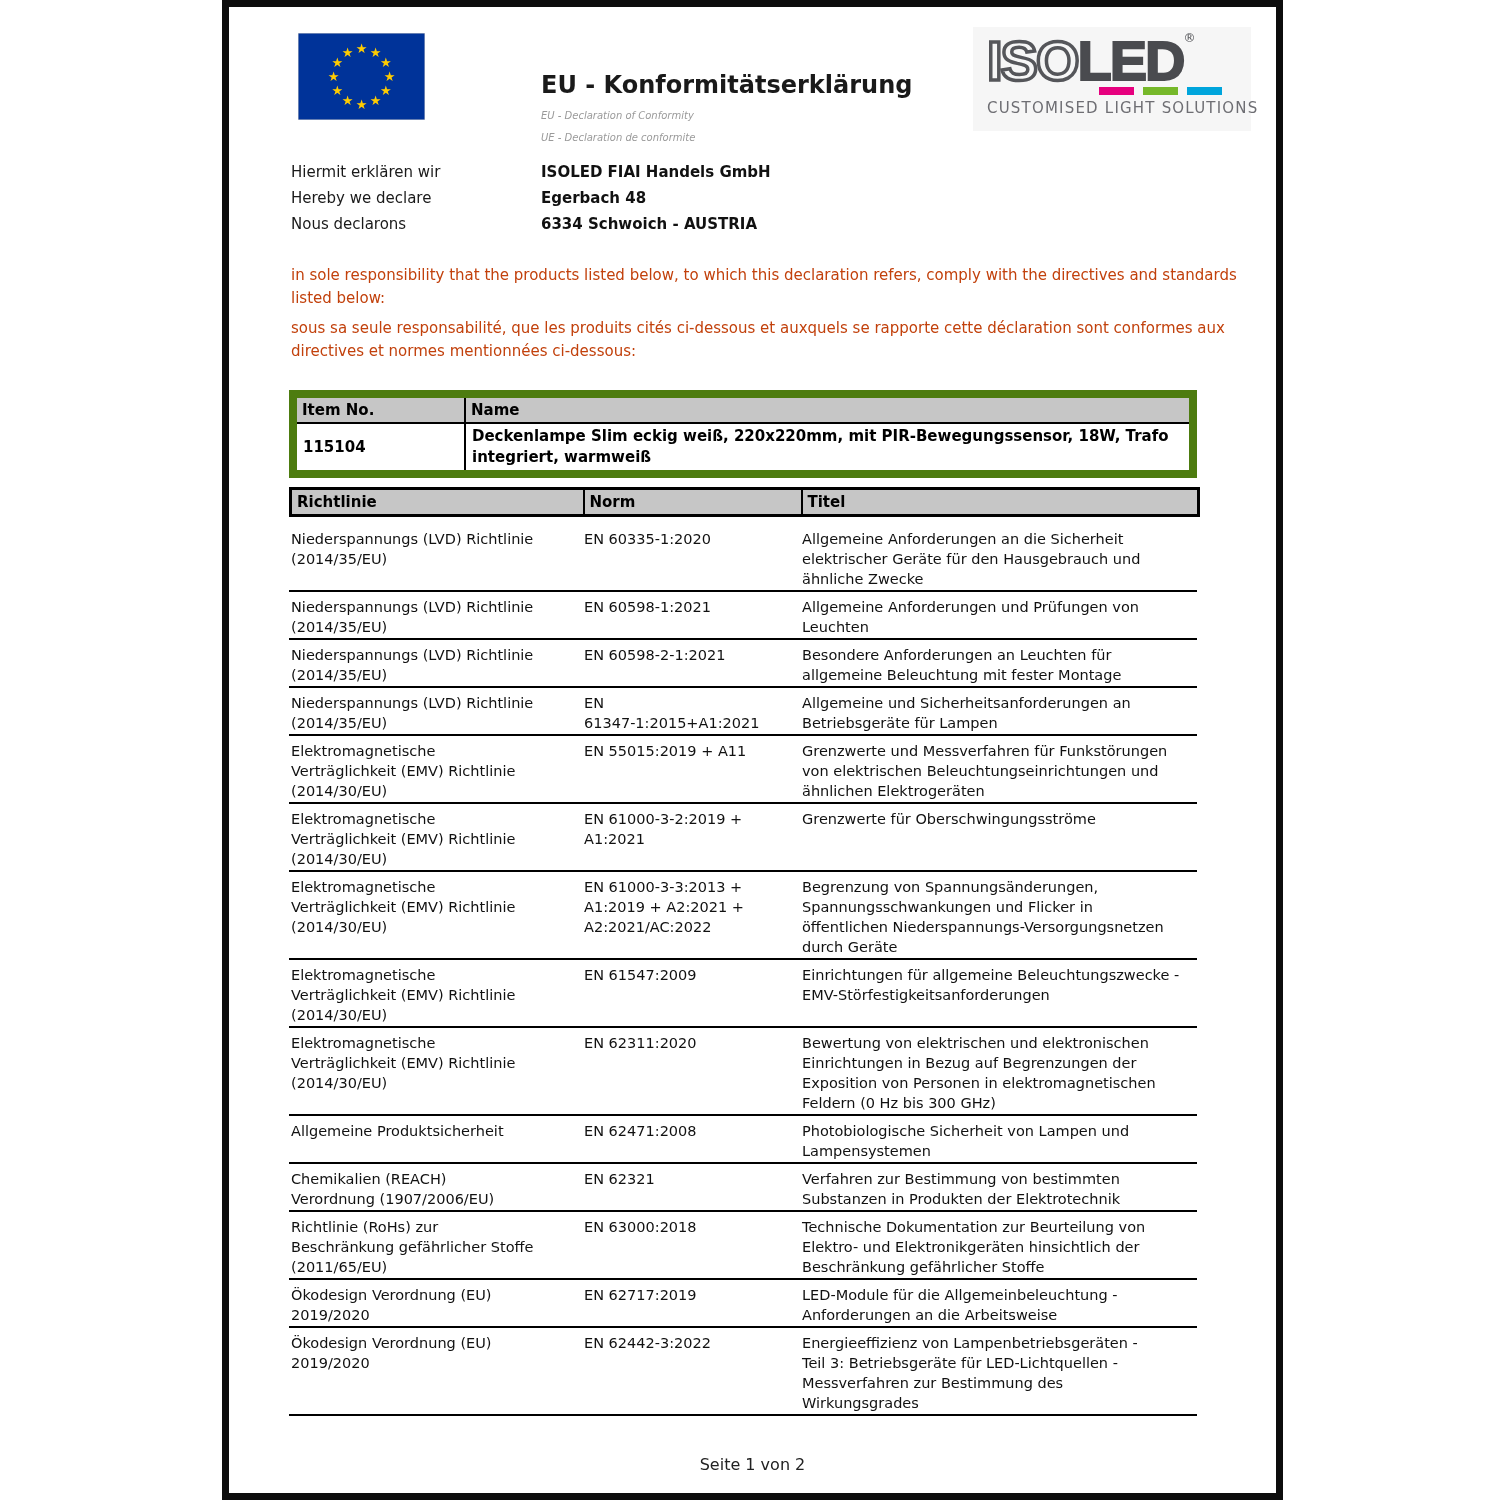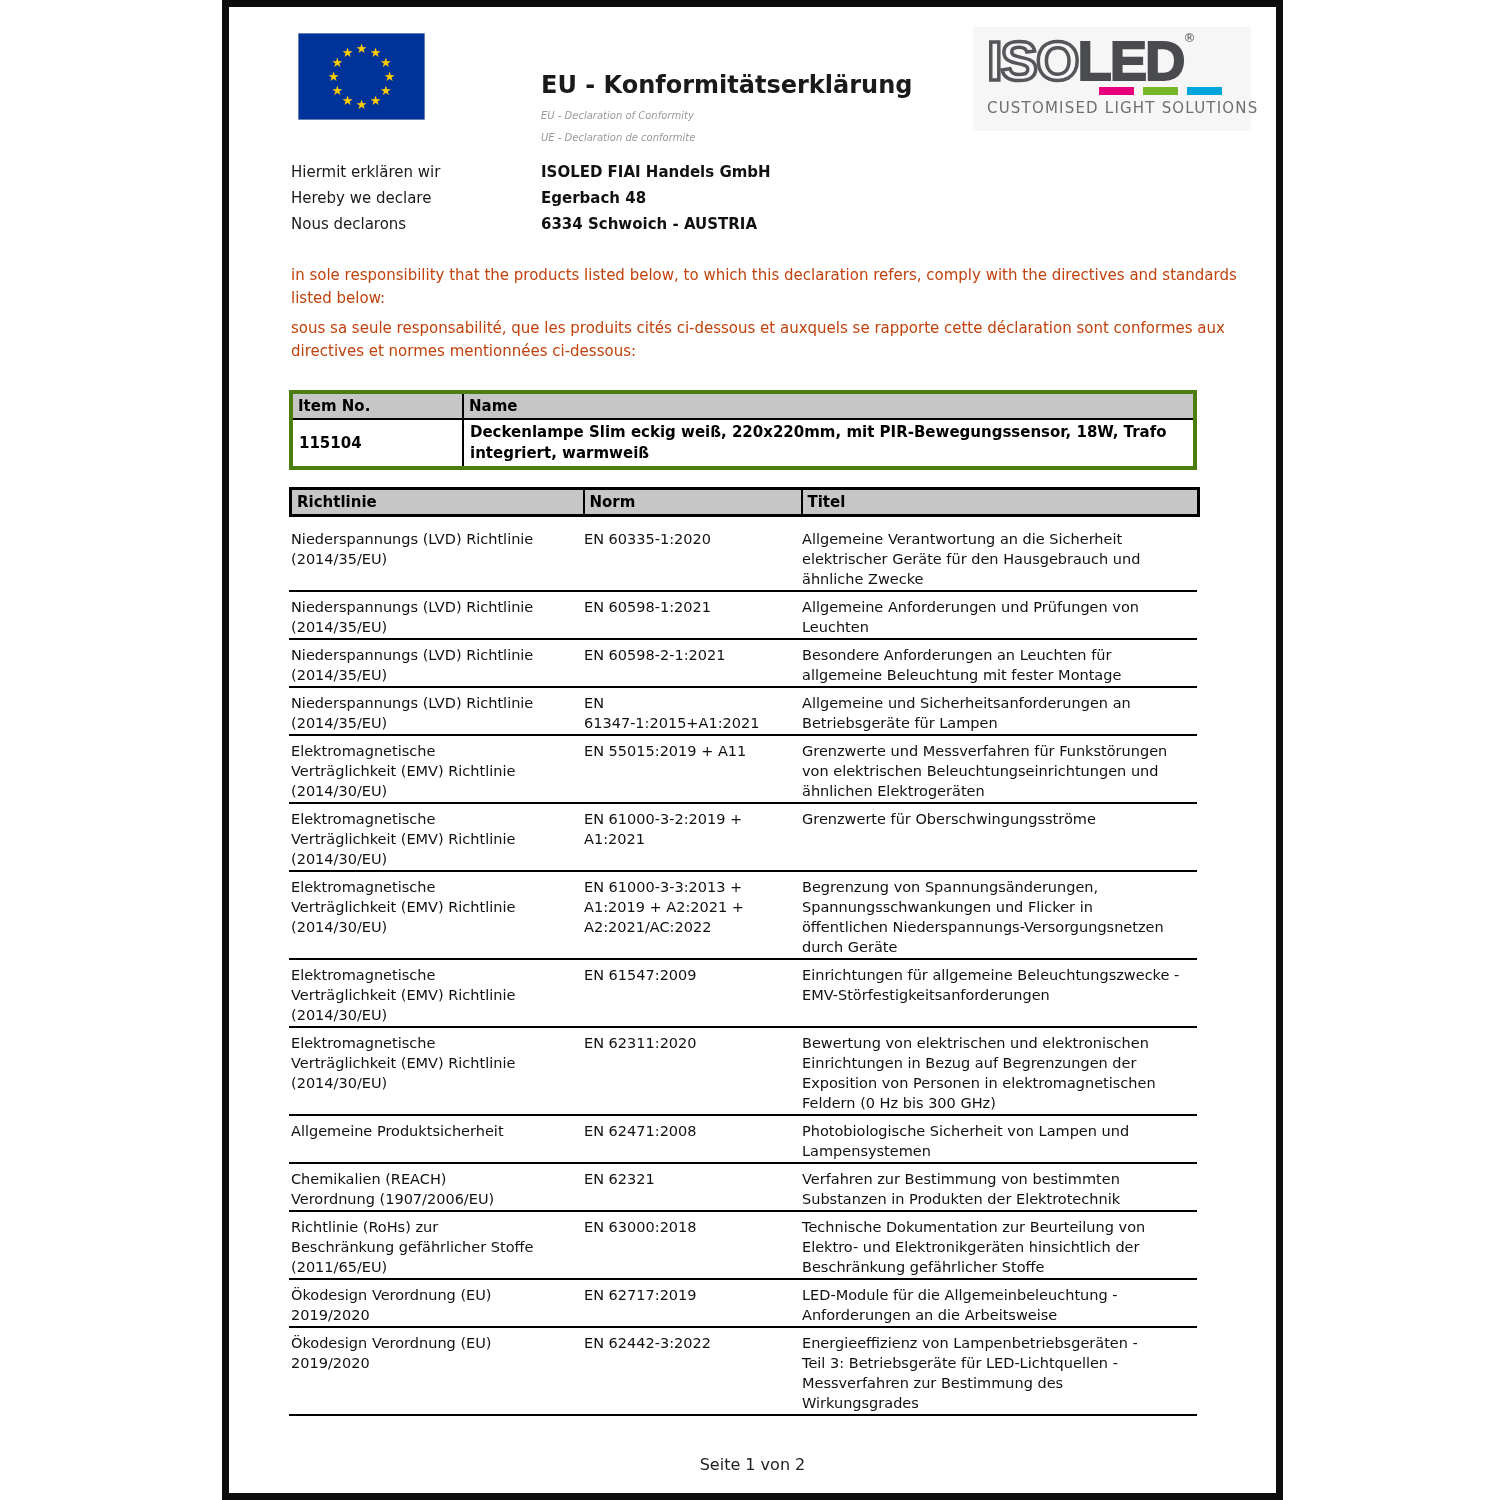--- a/index.html
+++ b/index.html
@@ -27,21 +27,21 @@
   .logo-tagline { margin-top:8px; font-size:15px; color:#6e6e73; letter-spacing:1.2px; white-space:nowrap; }
   
   .declare-block { position:absolute; left:62px; top:152px; font-size:15px; line-height:26px; color:#1a1a1a; white-space:pre-line; }
   .company-block { position:absolute; left:312px; top:152px; font-size:15px; line-height:26px; font-weight:bold; color:#111; white-space:pre-line; }
   
   .statement { position:absolute; left:62px; top:250px; width:950px; }
   .stmt-de { font-size:15px; line-height:21px; color:#1a1a1a; white-space:pre-line; }
   .stmt-gray { font-size:15px; line-height:23px; color:#c2410c; white-space:pre-line; margin-top:7px; }
   
   table { border-collapse:collapse; table-layout:fixed; }
-  .item-table { position:absolute; left:60px; top:383px; width:908px; border:4px solid #4d7c0f; }
+  .item-table { position:absolute; left:60px; top:383px; width:908px; border:8px solid #4d7c0f; }
   .item-table th, .item-table td { border:2px solid #000; text-align:left; vertical-align:middle; }
   .item-table th { background:#c6c6c6; font-size:15px; font-weight:bold; padding:3px 5px; height:26px; }
   .item-table td { font-size:15px; font-weight:bold; padding:2px 6px; line-height:21px; white-space:pre-line; }
   .col-itemno { width:172px; }
   .dir-header-table { position:absolute; left:60px; top:480px; width:908px; border:3px solid #000; }
   .dir-header-table th { border:2px solid #000; background:#c6c6c6; font-size:15px; font-weight:bold; text-align:left; padding:3px 5px; height:15px; }
   .col-richtlinie { width:293px; }
   .col-norm { width:218px; }
   .col-titel { width:397px; }
   .dir-rows-table { position:absolute; left:60px; top:517px; width:908px; }
@@ -142,21 +142,21 @@
     <colgroup>
         <col class="col-richtlinie">
         <col class="col-norm">
         <col class="col-titel">
       </colgroup>
     <tbody>
         <tr>
           <td>Niederspannungs (LVD) Richtlinie
 (2014/35/EU)</td>
           <td>EN 60335-1:2020</td>
-          <td>Allgemeine Verantwortung an die Sicherheit
+          <td>Allgemeine Anforderungen an die Sicherheit
 elektrischer Geräte für den Hausgebrauch und
 ähnliche Zwecke</td>
         </tr>
     <tr>
           <td>Niederspannungs (LVD) Richtlinie
 (2014/35/EU)</td>
           <td>EN 60598-1:2021</td>
           <td>Allgemeine Anforderungen und Prüfungen von
 Leuchten</td>
         </tr>

